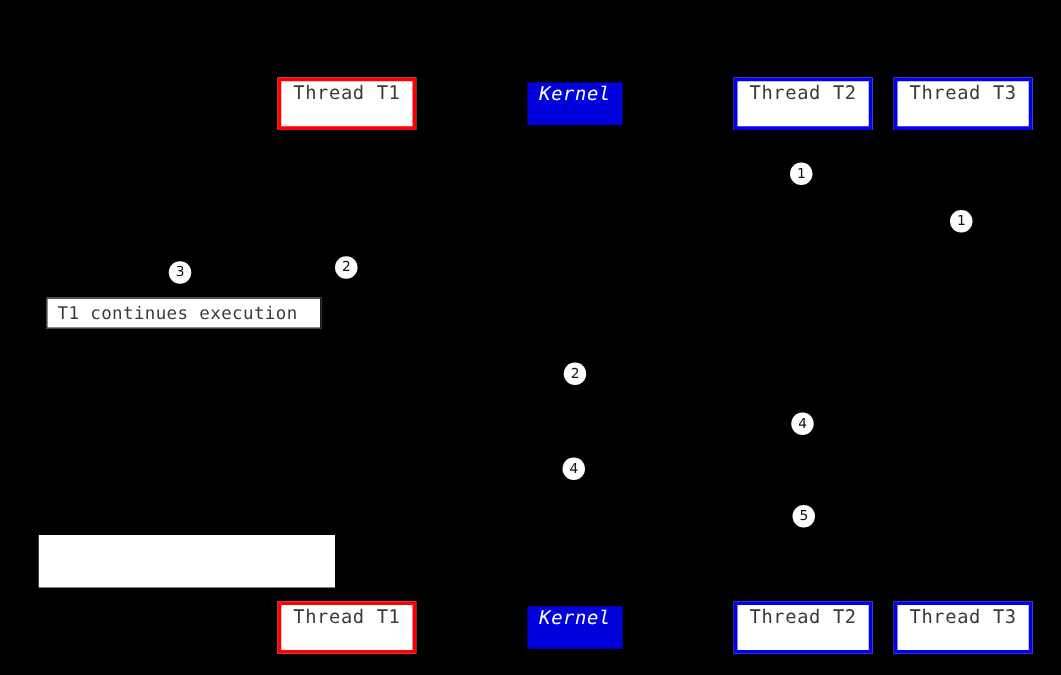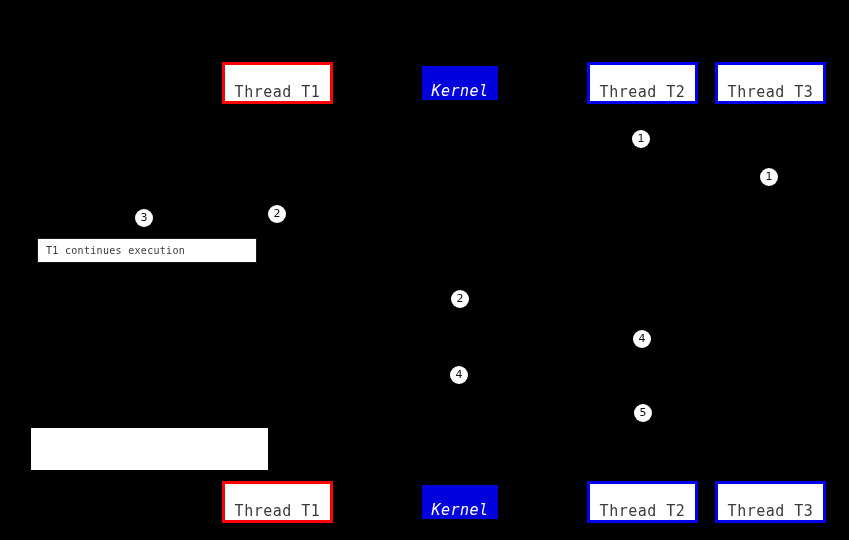--- a/index.html
+++ b/index.html
@@ -21,21 +21,21 @@
     width: 849px;
     height: 540px;
     background: #000000;
   }
 
   
   .participant {
     position: absolute;
     box-sizing: border-box;
     display: flex;
-    align-items: flex-end;
+    align-items: flex-start;
     justify-content: center;
     font-family: "DejaVu Sans Mono", monospace;
     font-size: 15px;
     letter-spacing: 0.5px;
     white-space: nowrap;
   }
   .participant.framed {
     background: #ffffff;
     color: #3a3a3a;
     border-style: solid;
@@ -78,21 +78,21 @@
   }
 
   
   .note-box {
     position: absolute;
     box-sizing: border-box;
     background: #ffffff;
     border: 1px solid #1a1a1a;
     color: #3a3a3a;
     font-family: "DejaVu Sans Mono", monospace;
-    font-size: 10px;
+    font-size: 14px;
     display: flex;
     align-items: center;
     padding-left: 8px;
     white-space: nowrap;
     letter-spacing: 0.3px;
   }
   .note-box.blank {
     border: none;
     padding-left: 0;
   }

